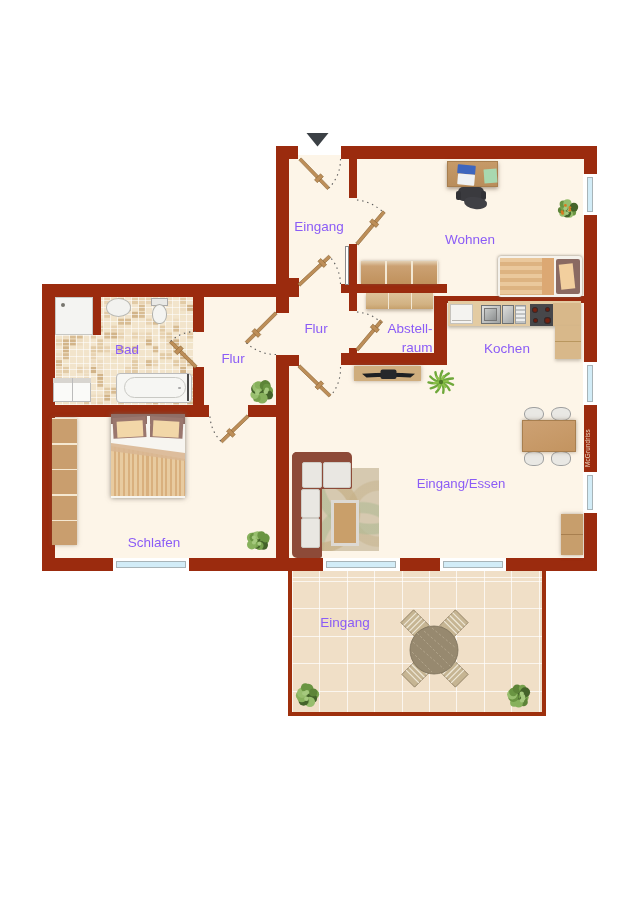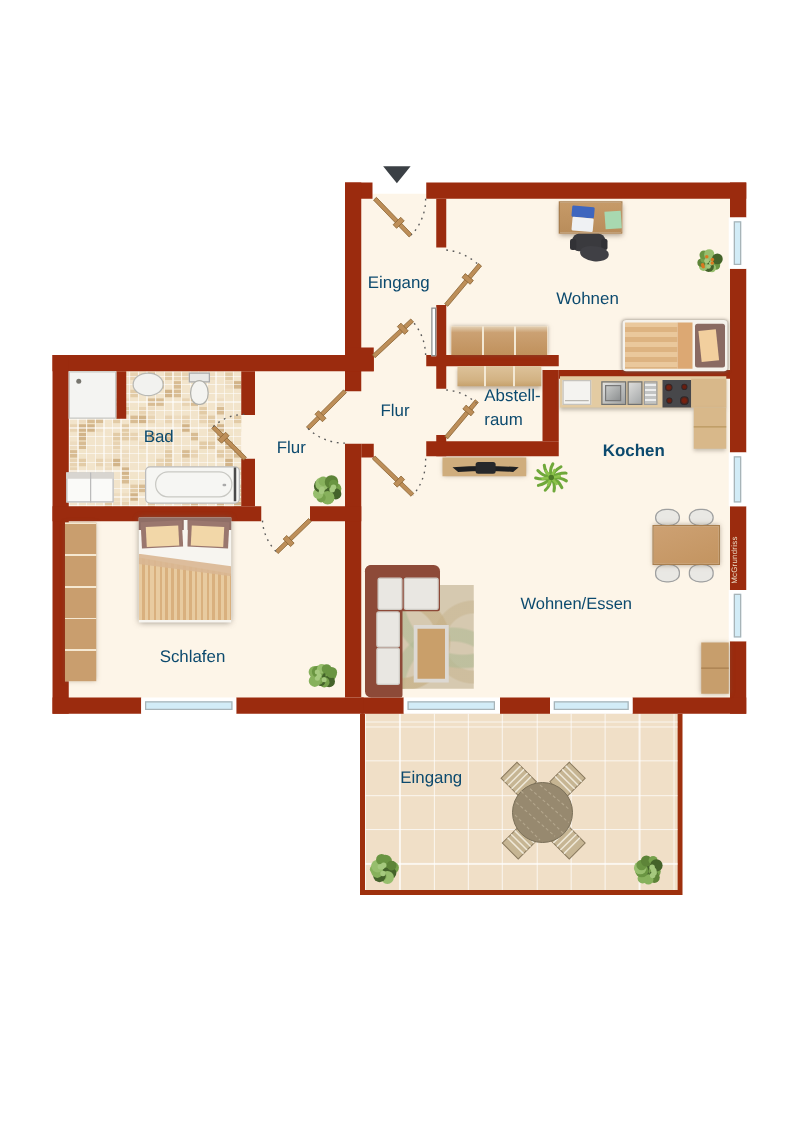--- a/index.html
+++ b/index.html
@@ -1,20 +1,20 @@
 <!DOCTYPE html>
 <html><head>
 <meta charset="utf-8">
 <style>
 html,body{margin:0;padding:0;background:#fff;}
 #plan{position:relative;width:636px;height:900px;background:#fff;overflow:hidden;
  font-family:"Liberation Sans",sans-serif;}
 .w{position:absolute;background:#9B2B0E;}
 .f{position:absolute;background:#FDF5E8;}
-.lbl{position:absolute;color:#0c4a6e;font-size:13.5px;line-height:19px;text-align:left;white-space:nowrap;transform:translate(-50%,-50%);}
+.lbl{position:absolute;color:#8b5cf6;font-size:13.5px;line-height:19px;text-align:right;white-space:nowrap;transform:translate(-50%,-50%);}
 .win{position:absolute;background:#fff;}
 .glass{position:absolute;background:#D2ECF7;border:1px solid #A8B4B8;box-sizing:border-box;}
 .wood{position:absolute;background:#C49A6A;}
 </style>
 </head>
 <body>
 <div id="plan">
 
 <div class="f" style="left:286px;top:155px;width:302px;height:408px;"></div>
 <div class="f" style="left:50px;top:292px;width:240px;height:270px;"></div>
@@ -171,24 +171,24 @@
 <div style="position:absolute;left:52.5px;top:378px;width:38.5px;height:24px;background:#FAFAF8;border:1px solid #BBB;box-sizing:border-box;"></div>
 <div style="position:absolute;left:52.5px;top:378px;width:38.5px;height:4.5px;background:#D8D5D0;"></div>
 <div style="position:absolute;left:72px;top:378px;width:1px;height:24px;background:#BBB;"></div>
 
 <div style="position:absolute;left:345.2px;top:246px;width:3.8px;height:39px;background:#fff;border:0.7px solid #8a8a8a;box-sizing:border-box;"></div>
 
 <div class="lbl" style="left:319px;top:226px;">Eingang</div>
 <div class="lbl" style="left:470px;top:239px;">Wohnen</div>
 <div class="lbl" style="left:316px;top:328px;">Flur</div>
 <div class="lbl" style="left:233px;top:358px;">Flur</div>
-<div class="lbl" style="left:410px;top:326px;">Abstell-<br>raum</div>
-<div class="lbl" style="left:507px;top:360px;font-weight:bold;">Kochen</div>
-<div class="lbl" style="left:461px;top:483px;font-size:13.2px;">Wohnen/Essen</div>
-<div class="lbl" style="left:154px;top:525px;">Schlafen</div>
+<div class="lbl" style="left:410px;top:338px;">Abstell-<br>raum</div>
+<div class="lbl" style="left:507px;top:348px;">Kochen</div>
+<div class="lbl" style="left:461px;top:483px;font-size:13.2px;">Eingang/Essen</div>
+<div class="lbl" style="left:154px;top:542px;">Schlafen</div>
 <div class="lbl" style="left:345px;top:622px;">Eingang</div>
 <div class="lbl" style="left:127px;top:349px;">Bad</div>
 
 <svg width="636" height="900" style="position:absolute;left:0;top:0;">
 
 <polygon points="306.5,133 328.5,133 317.5,146.5" fill="#3B4045"></polygon>
 
 <g stroke="#8A6434" stroke-width="0.6" fill="#BD8E58">
   <g transform="rotate(46 300 159)">
           <rect x="300" y="157.4" width="41" height="3.2"></rect>

